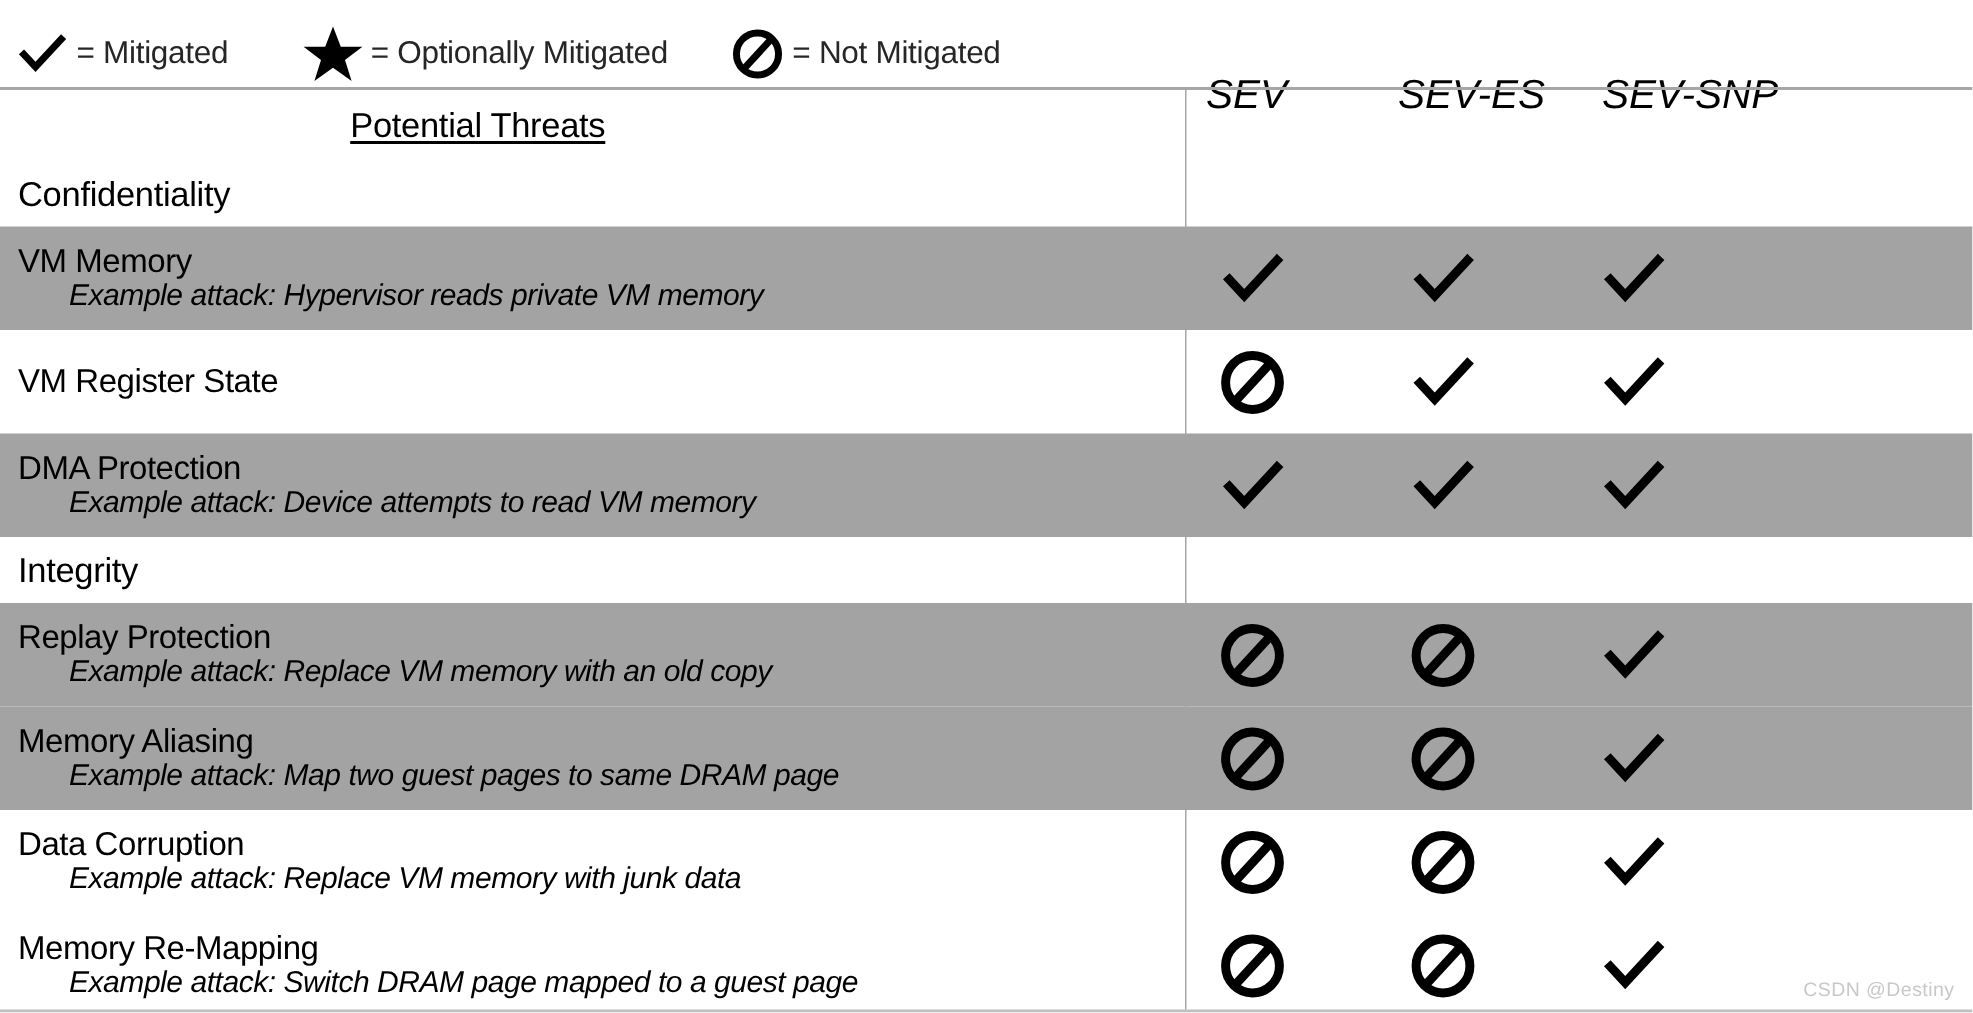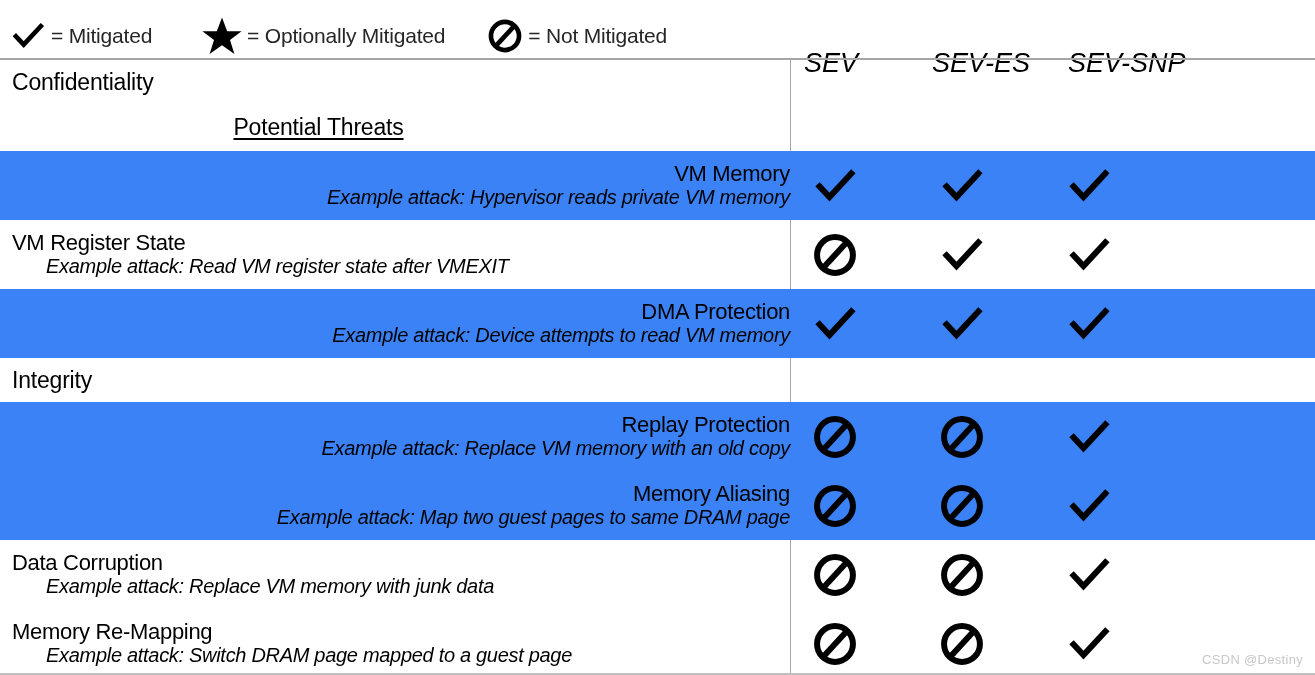--- a/index.html
+++ b/index.html
@@ -91,21 +91,21 @@
     background: #a6a6a6;
   }
 
   .row {
     position: relative;
     display: flex;
     align-items: stretch;
     width: 1315px;
     box-sizing: border-box;
   }
-  .row.shaded { background: #3b82f6; text-align: right; }
+  .row.shaded { background: #a3a3a3; }
 
   
   .row.header-row { height: 47px; }
   .row.section-row { height: 44px; }
   .row.data-row { height: 69px; }
 
   .threat-cell {
     width: 790px;
     box-sizing: border-box;
     padding-left: 12px;
@@ -204,34 +204,34 @@
 
 <div class="col-headers">
     <div class="col-title c0">SEV</div>
     <div class="col-title c1">SEV-ES</div>
     <div class="col-title c2">SEV-SNP</div>
   </div>
 
 <div class="table">
   <div class="vdiv"></div>
   <div id="rows-host">
+      <div class="row header-row">
+        <div class="threat-cell">
+          <div class="potential-threats">Potential Threats</div>
+        </div>
+        <div class="cols-cell">
+          <div class="sym-col"></div>
+          <div class="sym-col"></div>
+          <div class="sym-col"></div>
+          <div class="sym-col pad"></div>
+        </div>
+      </div>
       <div class="row section-row">
         <div class="threat-cell">
           <div class="section-name">Confidentiality</div>
-        </div>
-        <div class="cols-cell">
-          <div class="sym-col"></div>
-          <div class="sym-col"></div>
-          <div class="sym-col"></div>
-          <div class="sym-col pad"></div>
-        </div>
-      </div>
-      <div class="row header-row">
-        <div class="threat-cell">
-          <div class="potential-threats">Potential Threats</div>
         </div>
         <div class="cols-cell">
           <div class="sym-col"></div>
           <div class="sym-col"></div>
           <div class="sym-col"></div>
           <div class="sym-col pad"></div>
         </div>
       </div>
       <div class="row data-row shaded">
         <div class="threat-cell">
@@ -259,21 +259,20 @@
                 <path d="M12 46 L38 74 L90 18" fill="none" stroke="#000" stroke-width="13" stroke-linecap="butt" stroke-linejoin="miter"></path>
               </svg>
             </span>
           </div>
           <div class="sym-col pad"></div>
         </div>
       </div>
       <div class="row data-row">
         <div class="threat-cell">
           <div class="threat-name">VM Register State</div>
-          <div class="threat-example">Example attack: Read VM register state after VMEXIT</div>
         </div>
         <div class="cols-cell">
           <div class="sym-col">
             <span class="glyph-box">
               <svg width="46" height="46" viewBox="0 0 100 100">
                 <circle cx="50" cy="50" r="39" fill="none" stroke="#000" stroke-width="13"></circle>
                 <line x1="26" y1="76" x2="74" y2="24" stroke="#000" stroke-width="13"></line>
               </svg>
             </span>
           </div>

